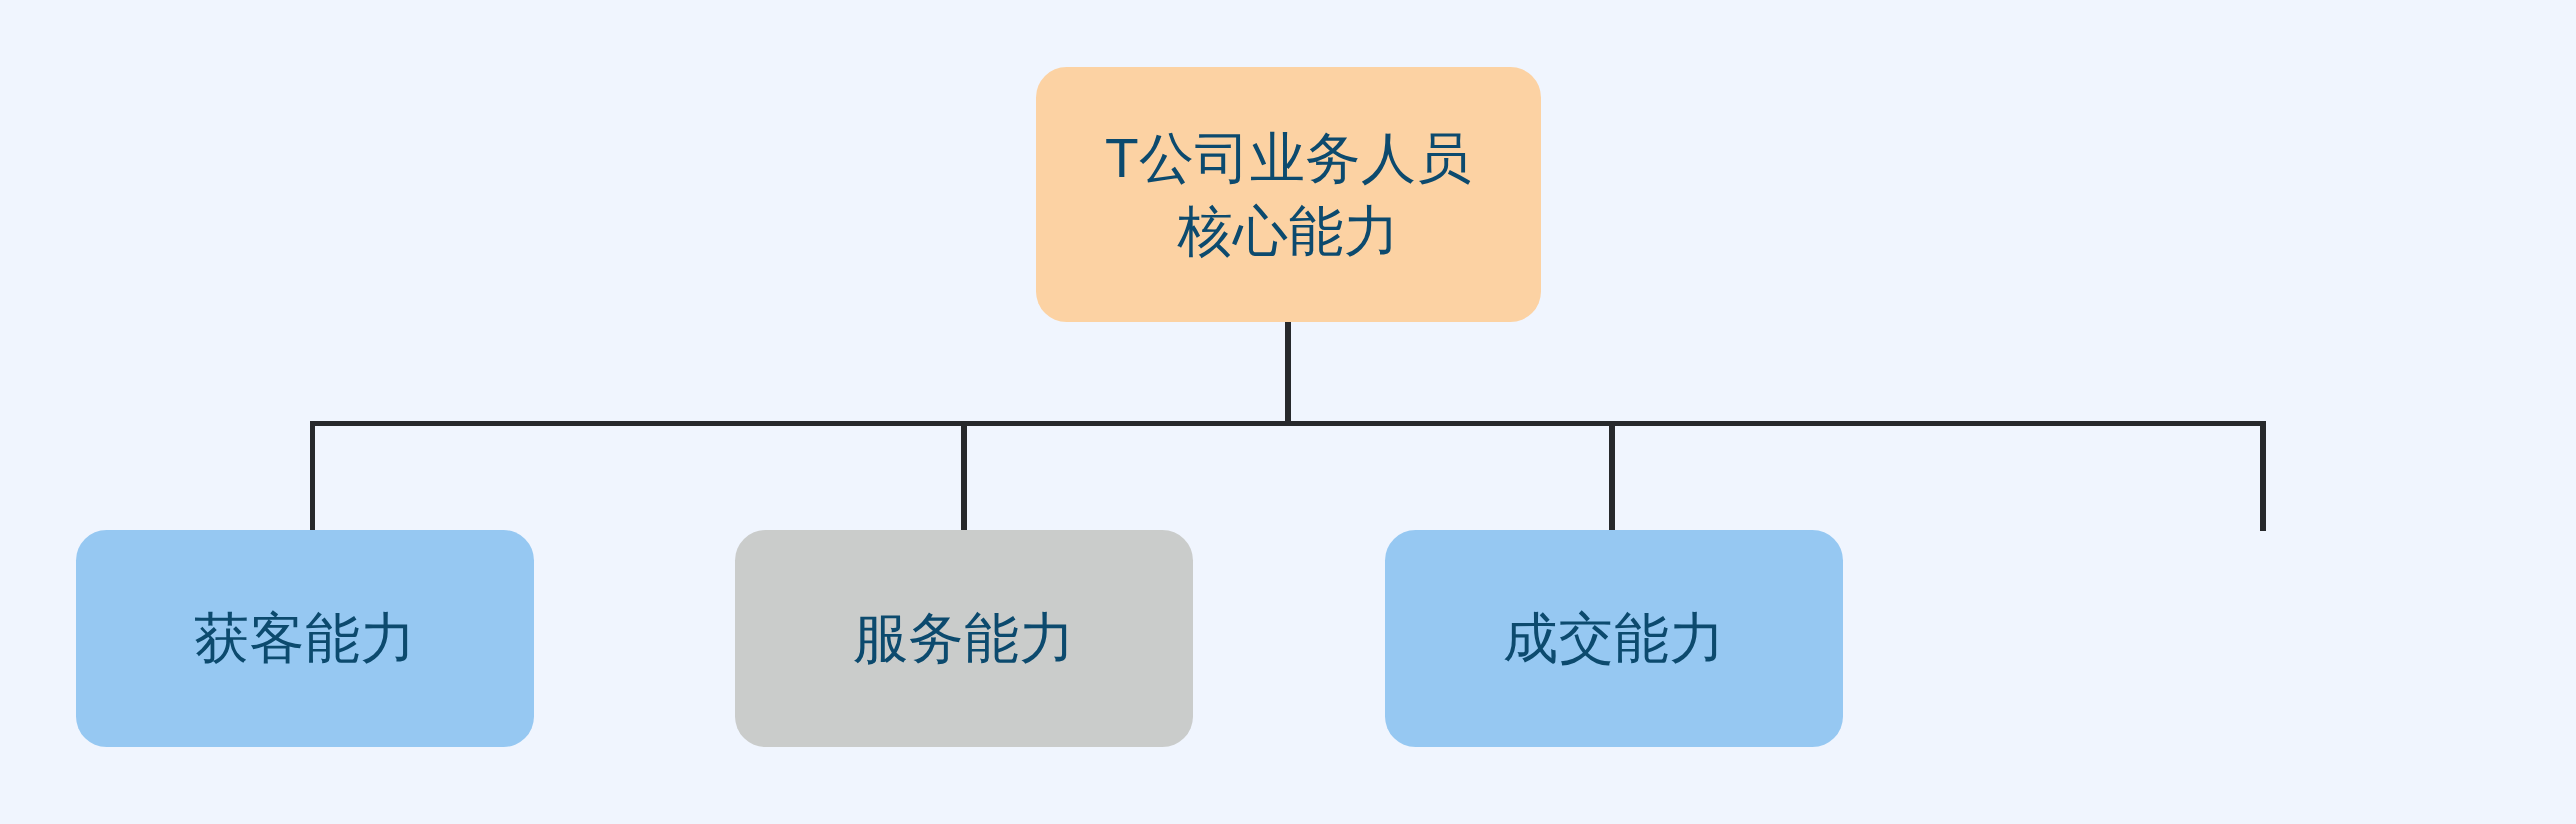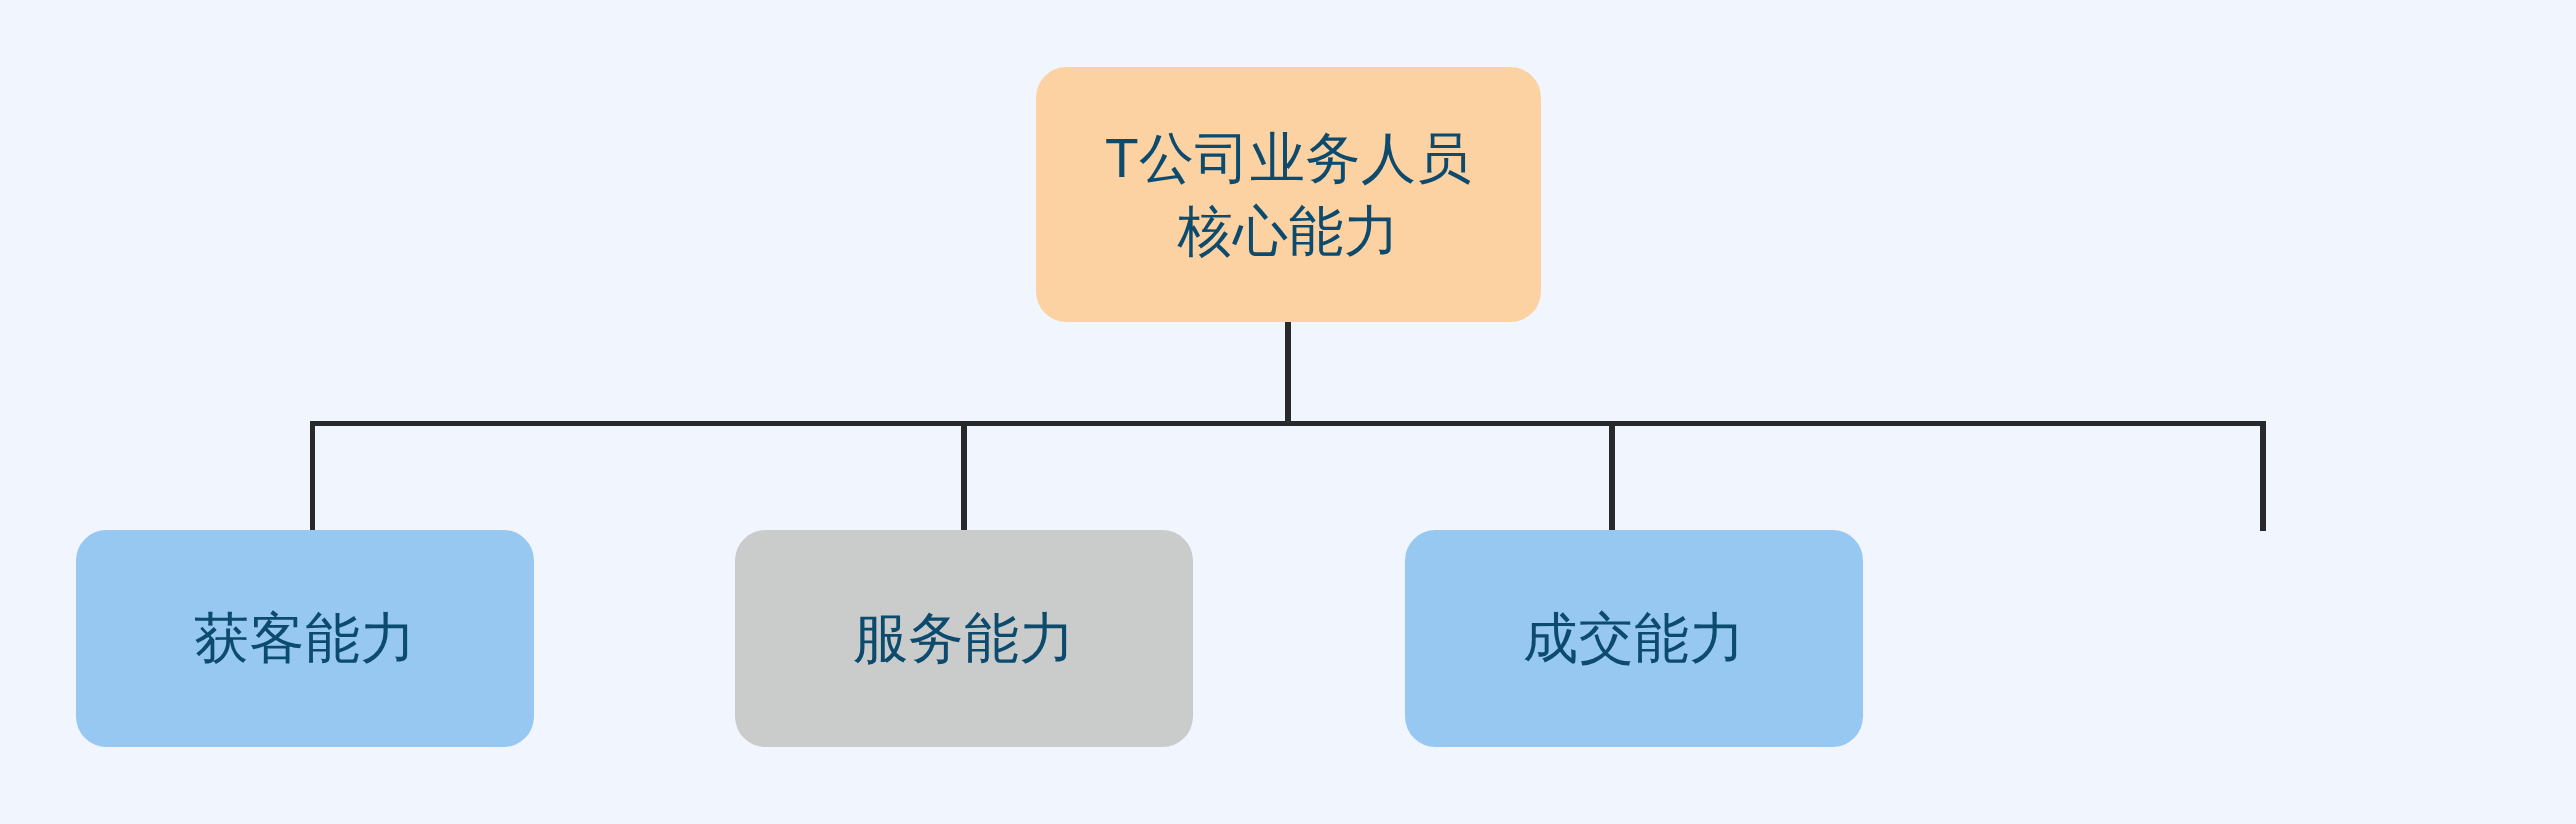--- a/index.html
+++ b/index.html
@@ -57,21 +57,21 @@
 
   .node-child {
     top: 530px;
     width: 458px;
     height: 217px;
     font-size: 55px;
   }
 
   .node-child-0 { left: 76px;   background: #96c8f2; }
   .node-child-1 { left: 735px;  background: #cacccb; }
-  .node-child-2 { left: 1385px; background: #96c8f2; margin-left: 20px; }
+  .node-child-2 { left: 1385px; background: #96c8f2; }
   .node-child-3 { left: 2034px; background: #96c8f2; }
 
   .node-label {
     display: block;
   }
 </style>
 </head>
 <body>
 
 <div class="canvas">

